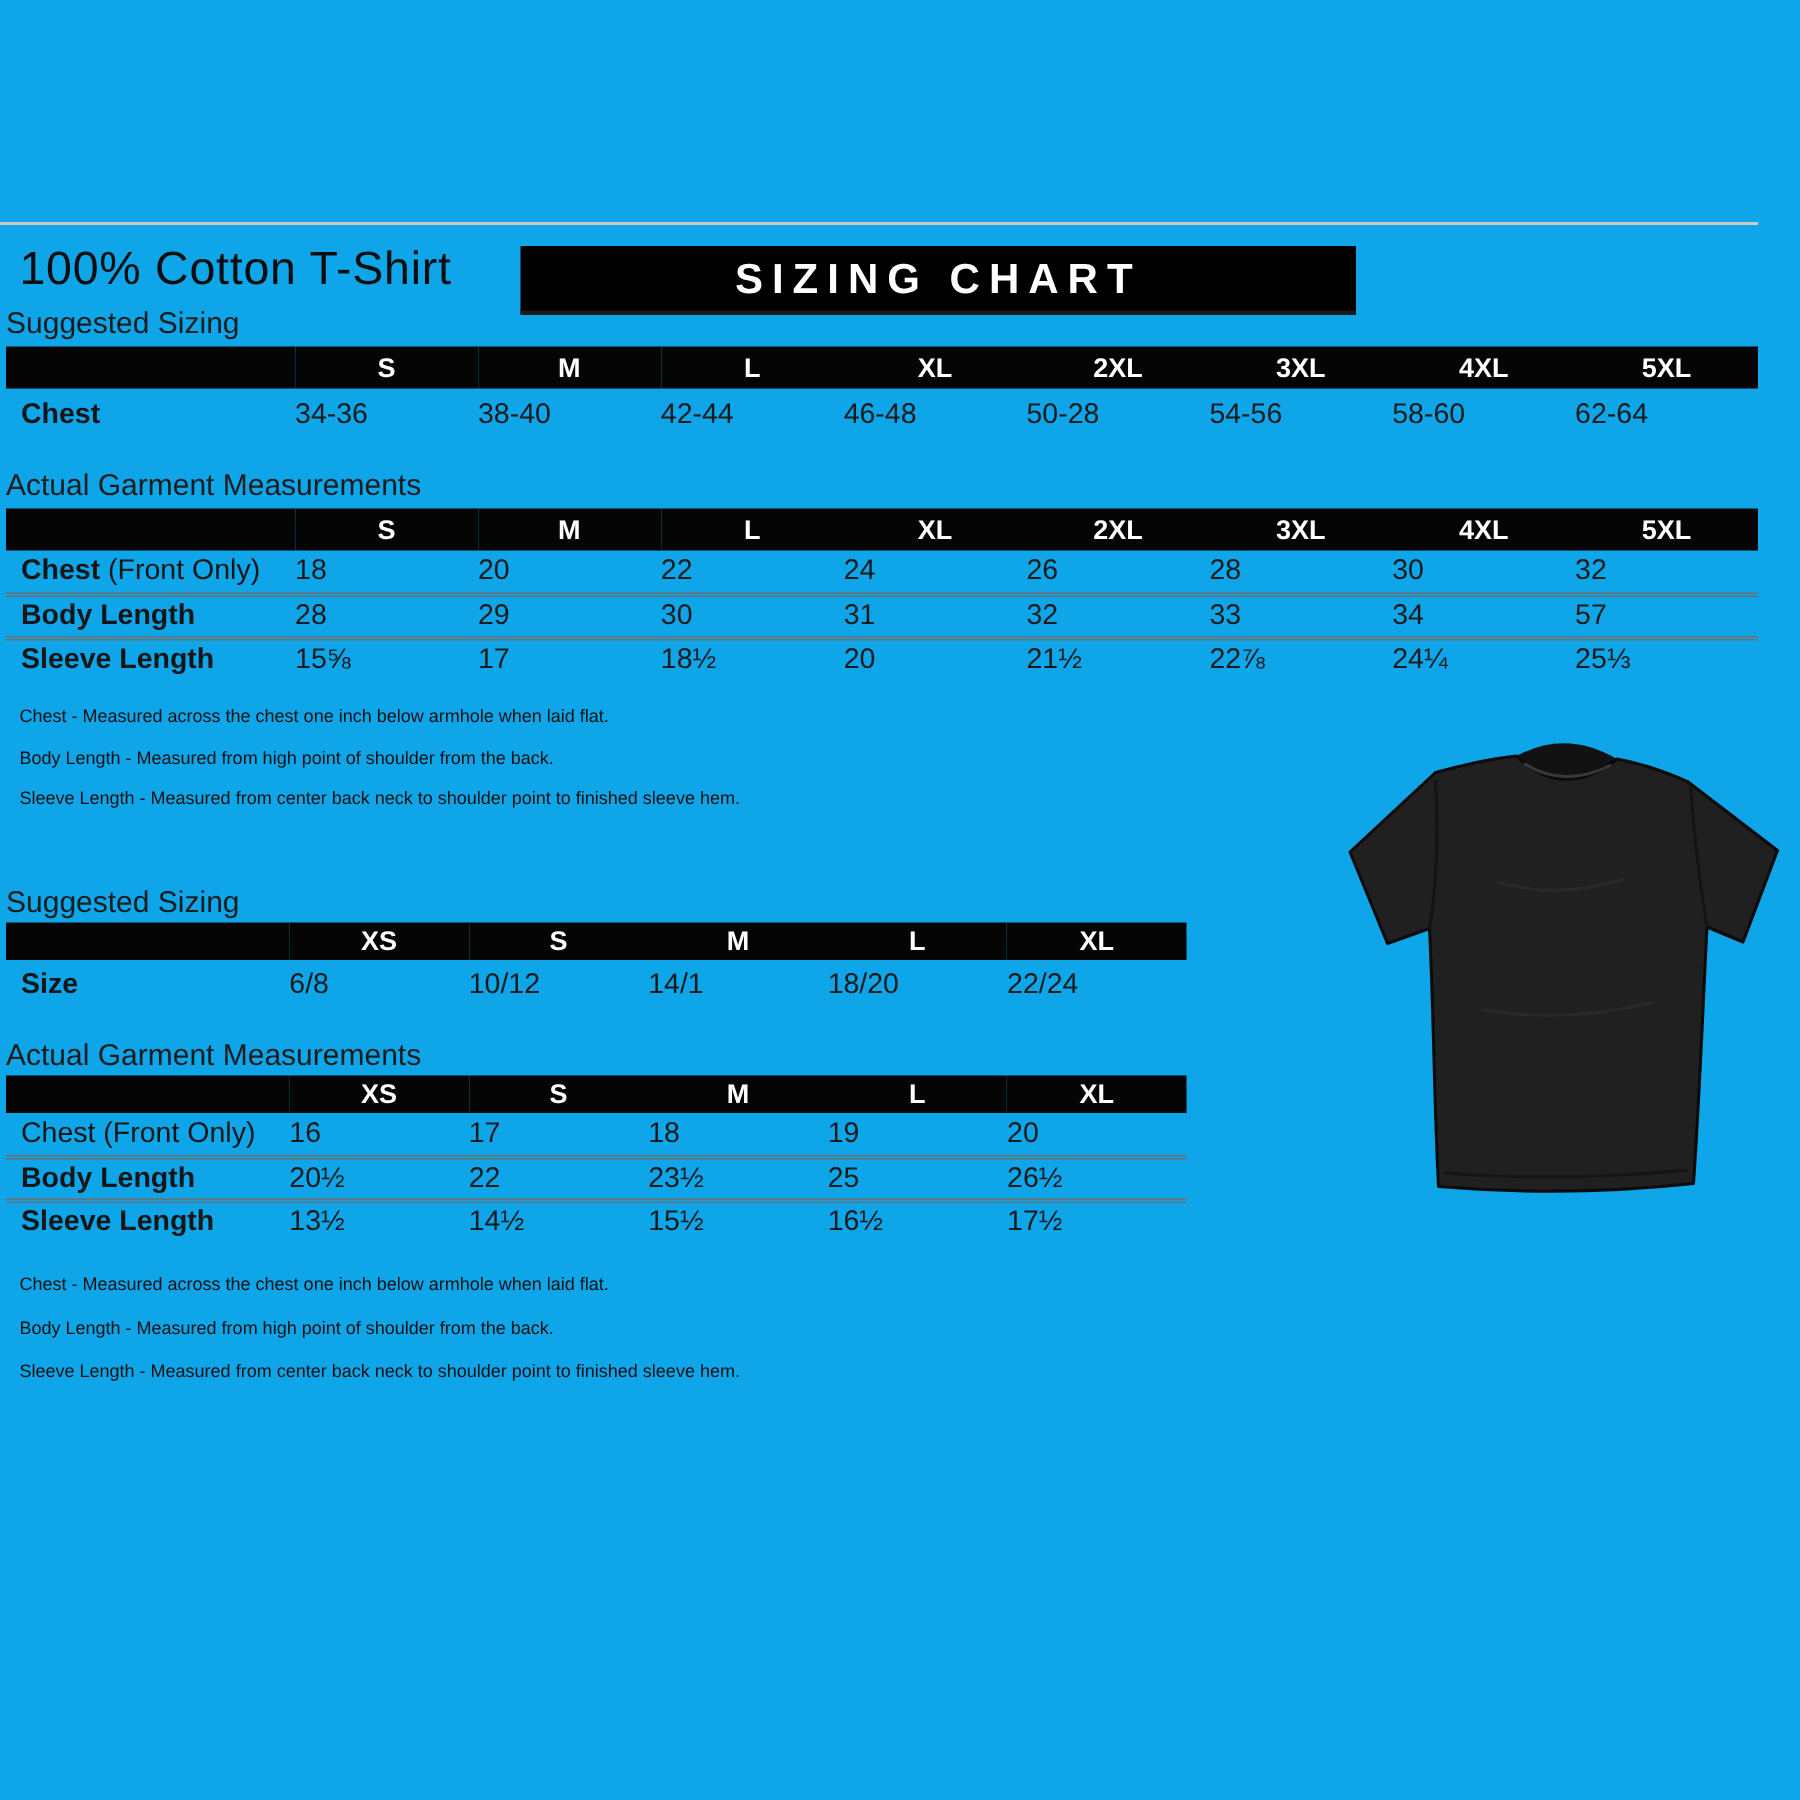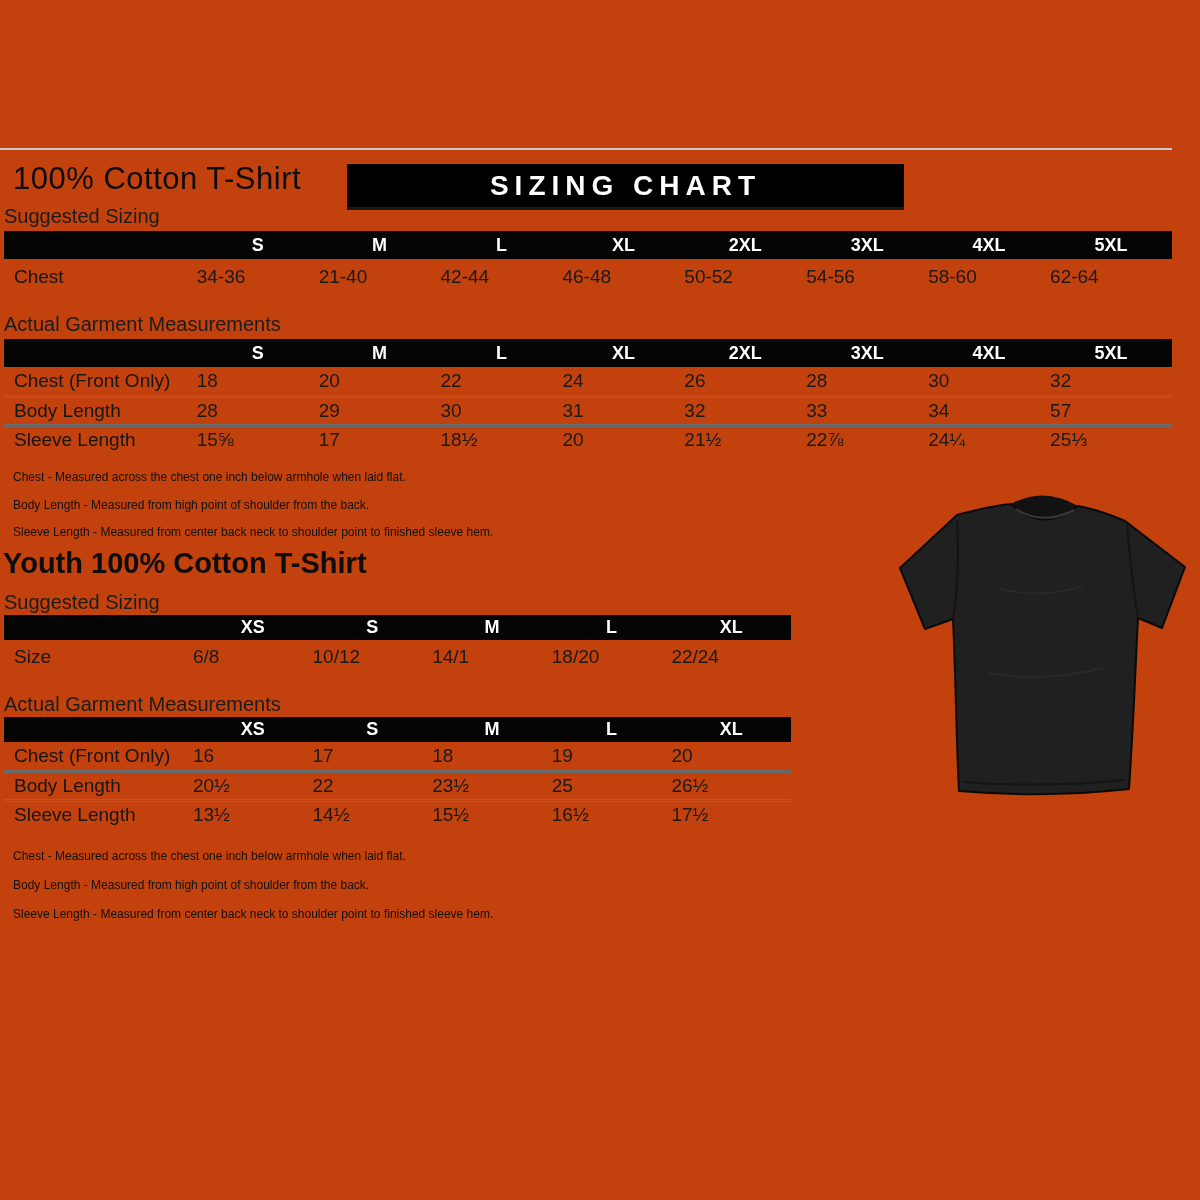--- a/index.html
+++ b/index.html
@@ -1,34 +1,34 @@
 <!DOCTYPE html>
 <html><head>
 <meta charset="utf-8">
 <style>
   html,body{margin:0;padding:0;background:#ffffff;}
   #canvas{
-    position:relative;width:1200px;height:1200px;background:#c2410c;overflow:hidden;
+    position:relative;width:1200px;height:1200px;background:#0ea5e9;overflow:hidden;
     font-family:"Liberation Sans", sans-serif;color:#161616;
   }
   .topline{position:absolute;left:0;top:148px;width:1172px;height:2px;background:#c9c9c9;}
   .title{position:absolute;left:13px;top:161px;font-size:31px;font-weight:400;color:#0d0d0d;letter-spacing:0.5px;}
   .banner{position:absolute;left:347px;top:164px;width:557px;height:43px;background:#000;border-bottom:3px solid #1a1a1a;
     display:flex;align-items:center;justify-content:center;}
   .banner span{color:#fff;font-weight:700;font-size:28px;letter-spacing:6px;text-align:center;}
   .sec-label{position:absolute;font-size:20px;color:#1c1c1c;padding-bottom:4px;border-bottom:2px solid #b4b4b4;}
   #lb1{left:4px;top:205px;width:1168px;}
   #lb2{left:4px;top:313px;width:1168px;}
   #lb3{left:4px;top:591px;width:787px;}
   #lb4{left:4px;top:693px;width:787px;}
   table.szt{position:absolute;border-collapse:collapse;table-layout:fixed;}
   table.szt thead th{background:#050505;color:#ffffff;font-weight:700;font-size:18px;text-align:center;vertical-align:middle;padding:0;}
   table.szt tbody th{text-align:left;font-weight:400;font-size:19px;padding:0 0 0 10px;vertical-align:middle;white-space:nowrap;}
   table.szt tbody td{text-align:left;font-size:19px;color:#1a1a1a;vertical-align:middle;padding:0;}
-  table.szt tbody th .b{font-weight:400;}
+  table.szt tbody th .b{font-weight:700;}
   table.szt tbody tr:not(:first-child) th,
   table.szt tbody tr:not(:first-child) td{border-top:3px double #6f6f6f;}
   #adult-suggested{left:4px;top:231px;width:1168px;}
   #adult-actual{left:4px;top:339px;width:1168px;}
   #adult-suggested thead th:first-child,#adult-actual thead th:first-child{width:16.5%;}
   #adult-suggested thead tr{height:28px;}
   #adult-suggested tbody tr{height:35px;}
   #adult-actual thead tr{height:28px;}
   #adult-actual tbody tr{height:29px;}
   #youth-suggested{left:4px;top:615px;width:787px;}
@@ -72,24 +72,24 @@
           <th>2XL</th>
           <th>3XL</th>
           <th>4XL</th>
           <th>5XL</th>
         </tr>
       </thead>
       <tbody>
         <tr>
           <th><span class="b">Chest</span></th>
           <td>34-36</td>
-          <td>21-40</td>
+          <td>38-40</td>
           <td>42-44</td>
           <td>46-48</td>
-          <td>50-52</td>
+          <td>50-28</td>
           <td>54-56</td>
           <td>58-60</td>
           <td>62-64</td>
         </tr>
       </tbody>
     </table>
 
   <div class="sec-label" id="lb2">Actual Garment Measurements</div>
   <table class="szt" id="adult-actual">
       <thead>
@@ -141,21 +141,20 @@
         </tr>
       </tbody>
     </table>
 
   <div class="notes" id="notes1">
       <div class="note">Chest - Measured across the chest one inch below armhole when laid flat.</div>
       <div class="note">Body Length - Measured from high point of shoulder from the back.</div>
       <div class="note">Sleeve Length - Measured from center back neck to shoulder point to finished sleeve hem.</div>
     </div>
 
-  <div class="ytitle">Youth 100% Cotton T-Shirt</div>
 
   <div class="sec-label" id="lb3">Suggested Sizing</div>
   <table class="szt" id="youth-suggested">
       <thead>
         <tr>
           <th></th>
           <th>XS</th>
           <th>S</th>
           <th>M</th>
           <th>L</th>

